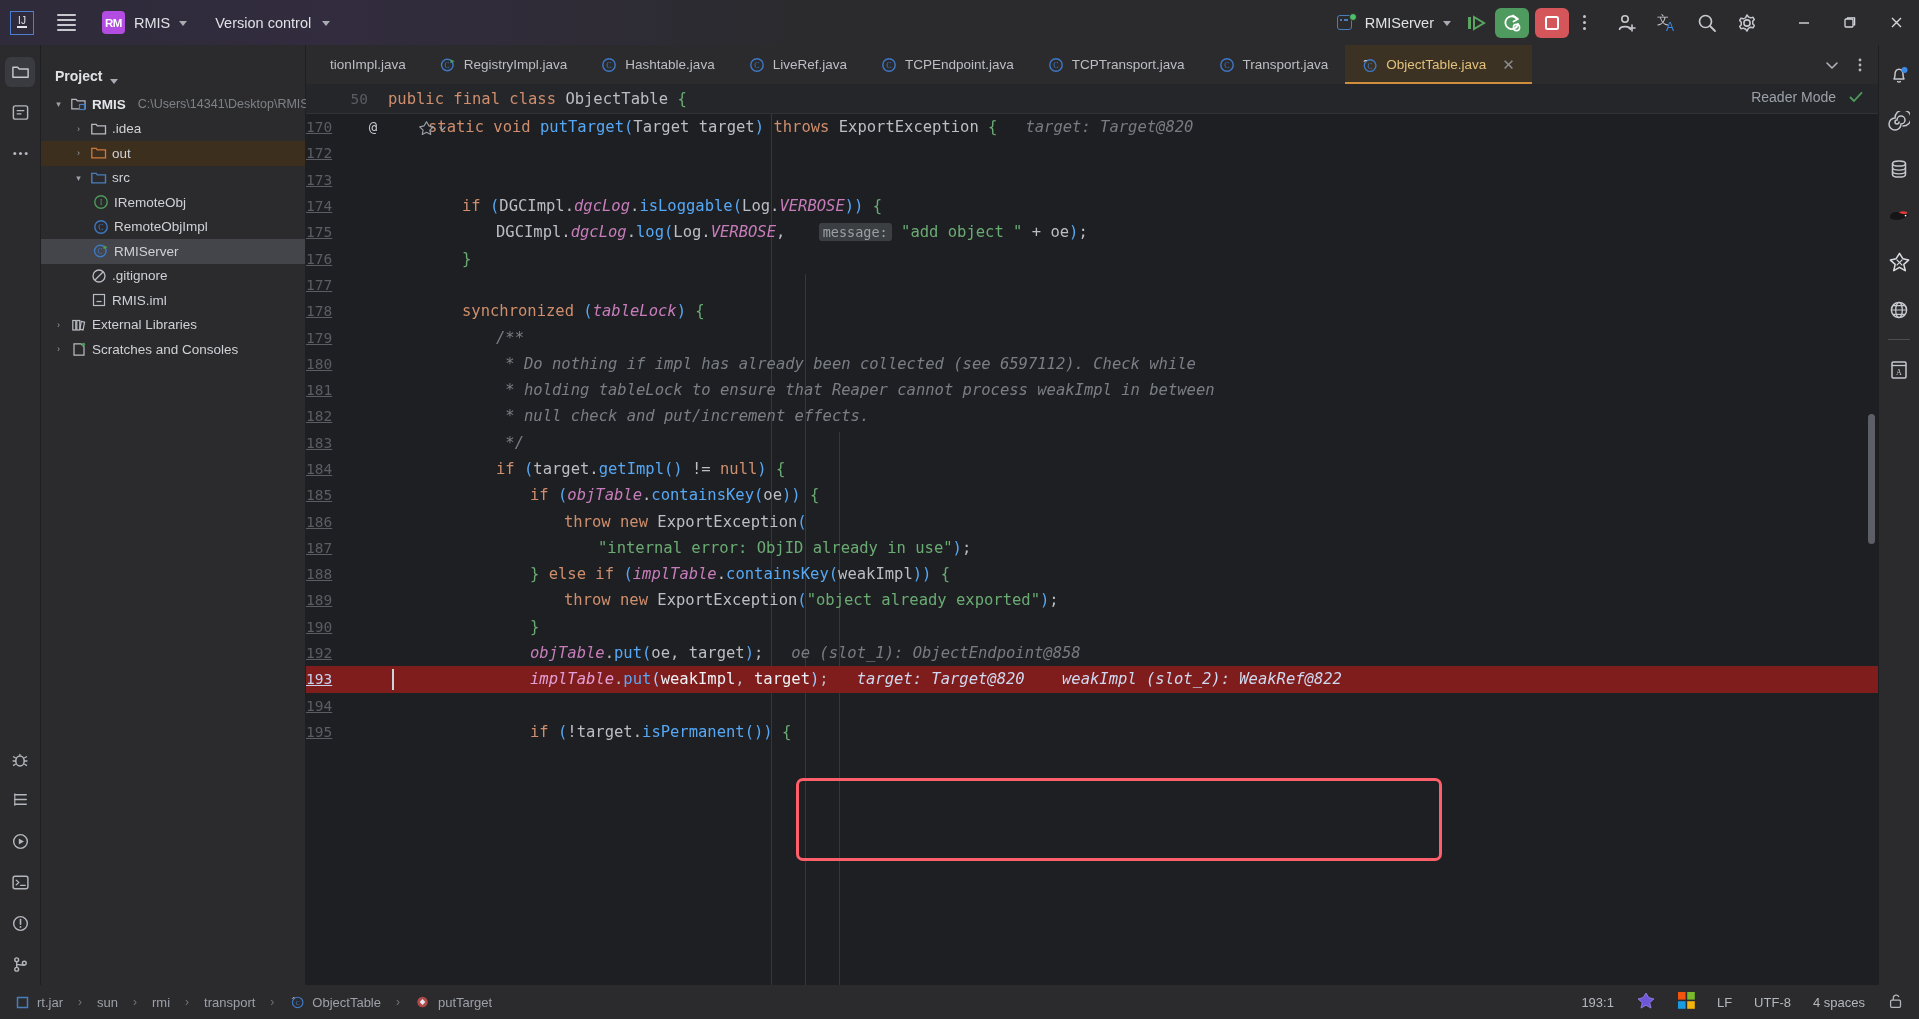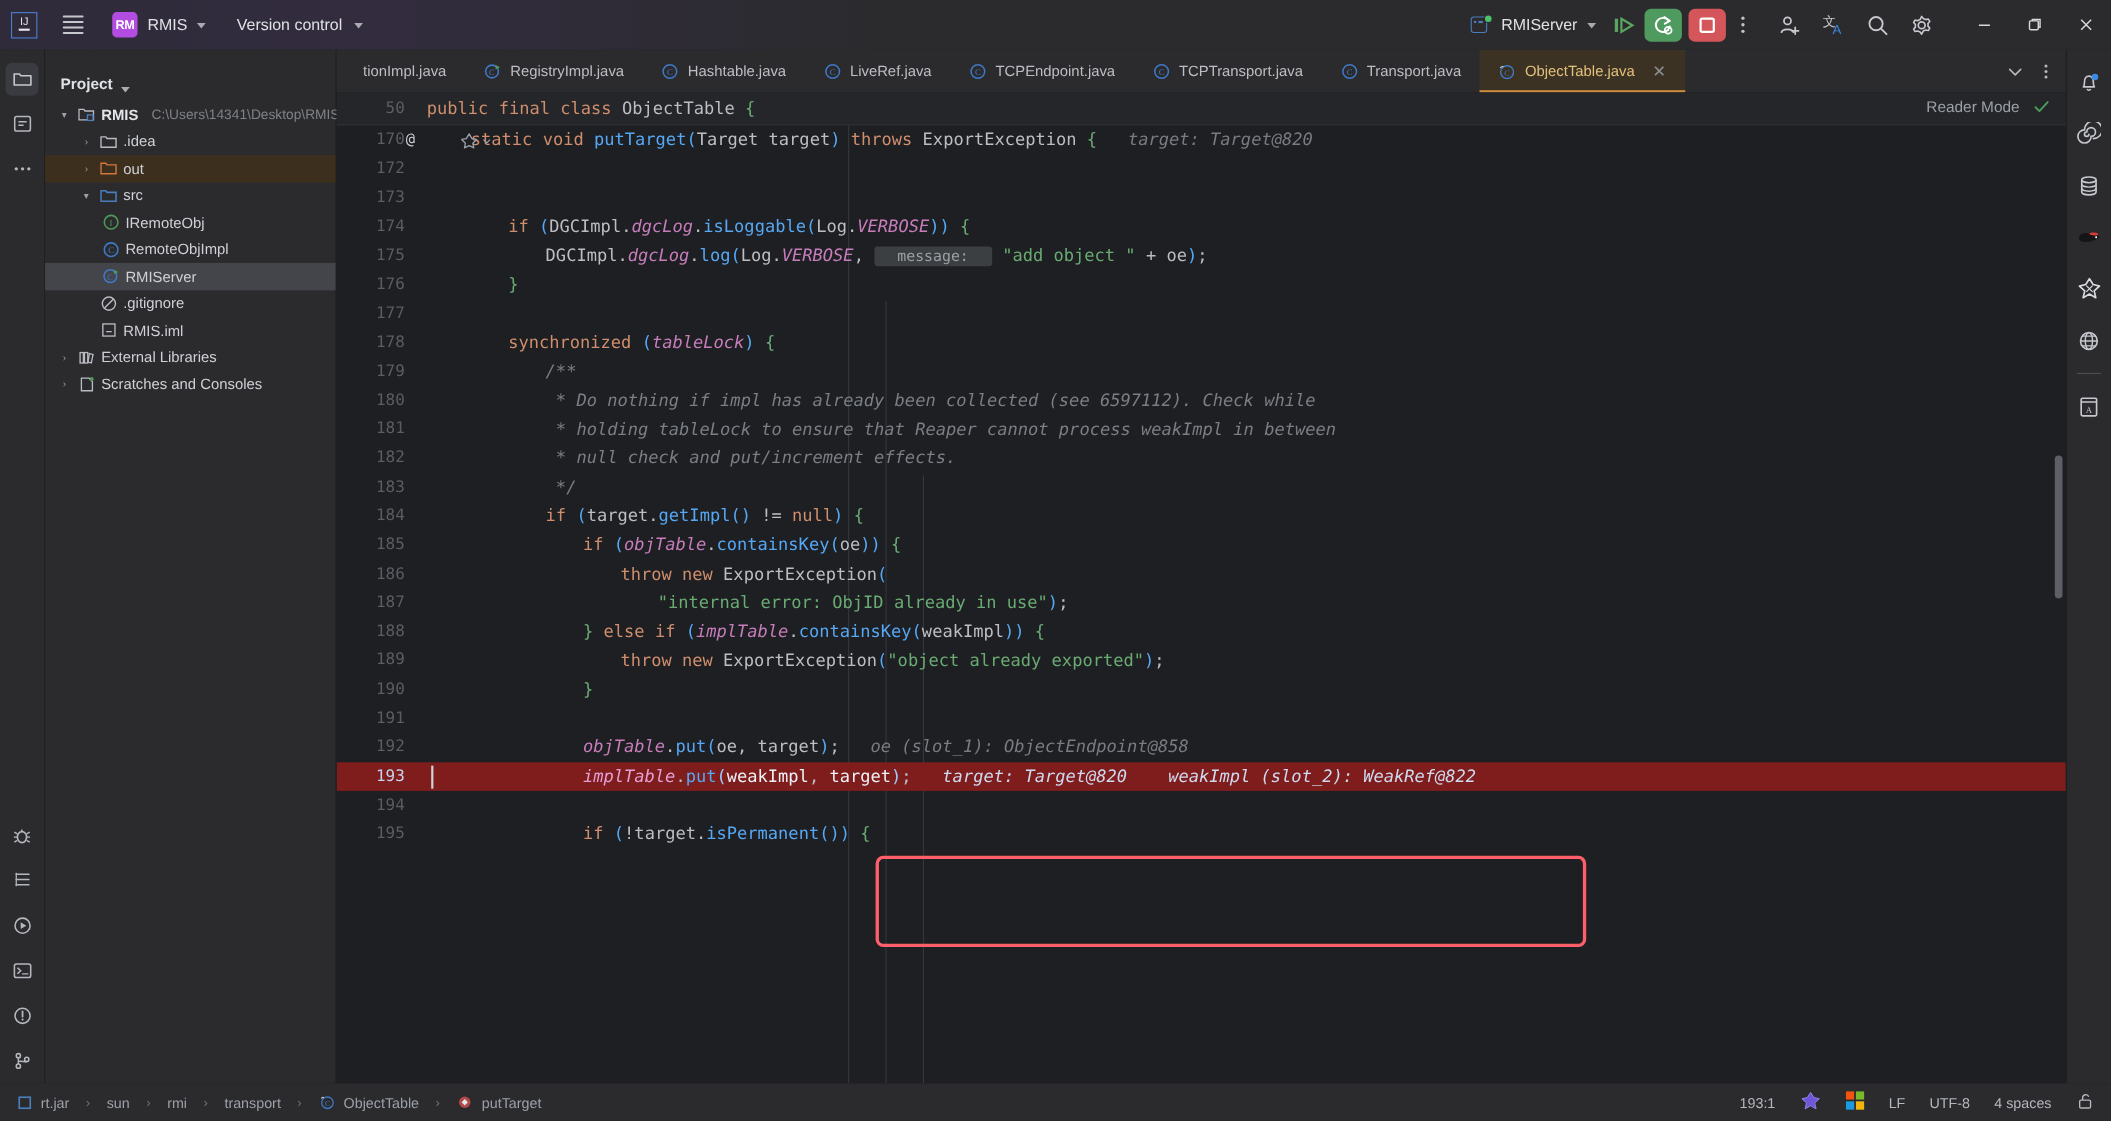--- a/index.html
+++ b/index.html
@@ -120,37 +120,37 @@
   .sticky-num { width:80px; text-align:right; padding-right:18px; color:#5a5d63;
     font-family:"DejaVu Sans Mono", monospace; font-size:14.5px;}
   .sticky-code { font-family:"DejaVu Sans Mono", monospace; font-size:15.5px; padding-left:2px;}
 
   .lines { position:absolute; top:30px; left:0; right:0; bottom:0; }
   .ln {
     height:26.3px; display:flex; align-items:center; position:relative;
     font-family:"DejaVu Sans Mono", monospace; font-size:15.5px; white-space:pre;
   }
   .ln .num {
-    width:80px; flex:none; text-align:right; padding-right:18px; color:#5a5d63; font-size:14.5px;
+    width:80px; flex:none; text-align:left; padding-right:18px; color:#5a5d63; font-size:14.5px;text-decoration:underline;
   }
   .ln .annot { position:absolute; left:58px; width:18px; text-align:center; color:#c9ccd2; font-size:14px;}
   .ln .src { padding-left:2px; color:#bcbec4; }
   .ln.hl { background:#7f1d1d; }
   .ln.hl .num { color:#c6d4ef; }
   .caret { position:absolute; left:86px; top:3px; width:2px; height:21px; background:#cfd2d8; }
 
   
   .kw  { color:#cf8e6d; }
   .typ { color:#bcbec4; }
   .mth { color:#56a8f5; }
   .fld-i { color:#c77dbb; font-style:italic; }
   .str { color:#6aab73; }
   .cmt { color:#7a7e85; font-style:italic; }
   .hint { color:#787c82; font-style:italic; }
-  .hint-b { background:#3c3f41; color:#9aa0a6; padding:1px 21px; border-radius:3px; font-style:normal; font-size:13.5px;}
+  .hint-b { background:#3c3f41; color:#9aa0a6; padding:1px 4px; border-radius:3px; font-style:normal; font-size:13.5px;margin-left:24px;}
   .brace-g { color:#6aab73; }
   .paren-p { color:#56a8f5; }
   .ident { color:#bcbec4; }
   .hl .cmt, .hl .hint { color:#cfd9ef; }
   .hl .fld-i { color:#e49fd6; }
   .hl .ident, .hl .typ { color:#eef1f6; }
   .hl .paren-p { color:#9ecbff; }
 
   .indent-guide { position:absolute; top:0; bottom:0; width:1px; background:#34373b; }
 
@@ -696,24 +696,20 @@
           <div class="ln">
             <span class="num">189</span>
             <span class="src" style="padding-left:178px;"><span class="kw">throw</span> <span class="kw">new</span> <span class="typ">ExportException</span><span class="paren-p">(</span><span class="str">"object already exported"</span><span class="paren-p">)</span>;</span>
           </div>
 
           <div class="ln">
             <span class="num">190</span>
             <span class="src" style="padding-left:144px;"><span class="brace-g">}</span></span>
           </div>
 
-          <div class="ln">
-            <span class="num">191</span>
-            <span class="src"></span>
-          </div>
 
           <div class="ln">
             <span class="num">192</span>
             <span class="src" style="padding-left:144px;"><span class="fld-i">objTable</span>.<span class="mth">put</span><span class="paren-p">(</span><span class="ident">oe</span>, <span class="ident">target</span><span class="paren-p">)</span>;   <span class="hint">oe (slot_1): ObjectEndpoint@858</span></span>
           </div>
 
           <div class="ln hl">
             <span class="caret"></span>
             <span class="num">193</span>
             <span class="src" style="padding-left:144px;"><span class="fld-i">implTable</span>.<span class="mth">put</span><span class="paren-p">(</span><span class="ident">weakImpl</span>, <span class="ident">target</span><span class="paren-p">)</span>;   <span class="hint">target: Target@820    weakImpl (slot_2): WeakRef@822</span></span>

